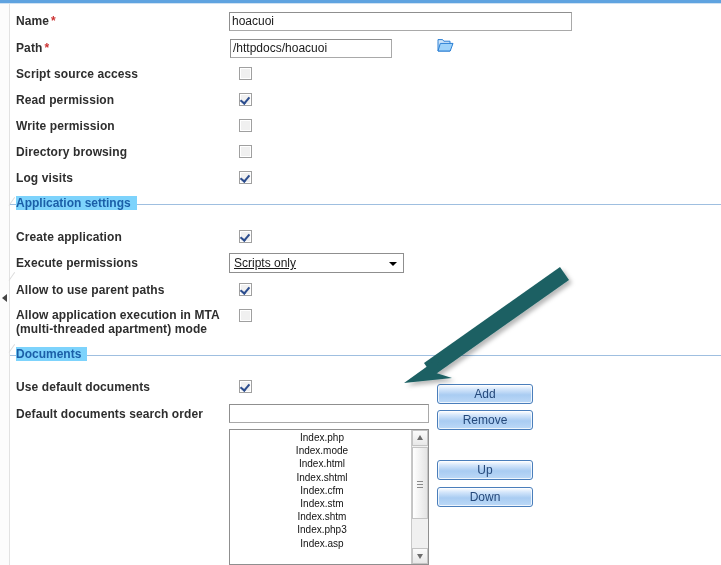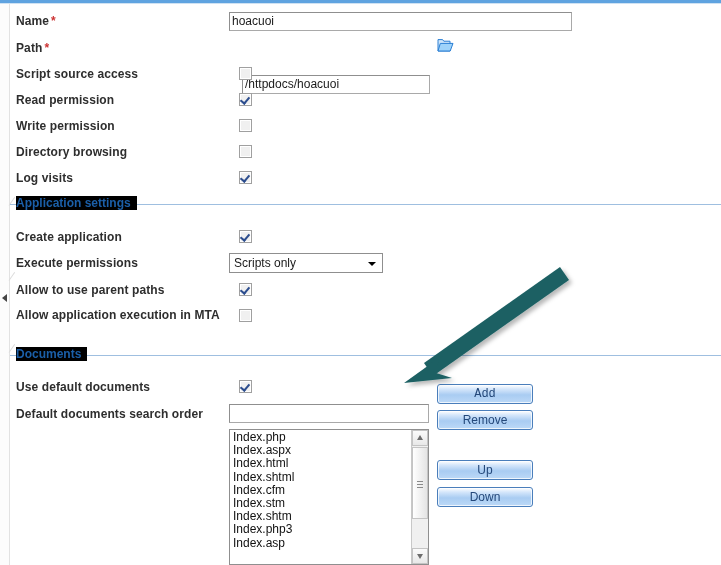--- a/index.html
+++ b/index.html
@@ -169,21 +169,21 @@
     width: 711px;
     height: 16px;
   }
   .section-title {
     position: absolute;
     left: 6px;
     top: 0;
     font-weight: bold;
     font-size: 12px;
     color: #1b5fa8;
-    background: #000000;
+    background: #7dd3fc;
     padding-right: 6px;
     z-index: 2;
     line-height: 14px;
   }
   .section-line {
     position: absolute;
     left: 0;
     top: 8px;
     width: 711px;
     height: 1px;
@@ -198,24 +198,25 @@
     border: 1px solid #8f8f8f;
     overflow: hidden;
   }
   .listbox-items {
     position: absolute;
     left: 0; top: 1px;
     right: 17px;
     padding-left: 3px;
   }
   .listbox-items div {
-    font-size: 12px;
+    font-size: 10px;
     line-height: 13.2px;
     color: #111111;
     white-space: nowrap;
+    text-align: center;
   }
   .lb-scroll {
     position: absolute;
     right: 0; top: 0; bottom: 0;
     width: 16px;
     background: #f0f0f0;
     border-left: 1px solid #c8c8c8;
   }
   .lb-btn {
     position: absolute;
@@ -293,21 +294,21 @@
 
 <div class="form">
 
   <div class="row" style="top:10px;">
     <span class="label"><span>Name</span><span class="req">*</span></span>
     <div class="tinput" style="left:219px; top:-2px; width:343px;">hoacuoi</div>
   </div>
 
   <div class="row" style="top:37px;">
     <span class="label"><span>Path</span><span class="req">*</span></span>
-    <div class="tinput" style="left:232px; top:-2px; width:188px;margin-top:36px;">/httpdocs/hoacuoi</div>
+    <div class="tinput" style="left:220px; top:-2px; width:162px;">/httpdocs/hoacuoi</div>
     <span class="folder-icon" style="left:427px; top:-3px;">
       <svg width="17" height="15" viewBox="0 0 17 15">
         <path d="M1 3.2 L1 13 L13 13 L13 3.2 L6.8 3.2 L5.6 1.6 L1 1.6 Z" fill="#cfe6fb" stroke="#2a7fd4" stroke-width="1"></path>
         <path d="M3.3 5.4 L16 5.4 L13.2 13 L1 13 Z" fill="#9fd3fa" stroke="#2a7fd4" stroke-width="1"></path>
       </svg>
     </span>
   </div>
 
   <div class="row" style="top:63px;">
     <span class="label">Script source access</span>
@@ -339,34 +340,35 @@
     <span class="section-title">Application settings</span>
   </div>
 
   <div class="row" style="top:226px;">
     <span class="label">Create application</span>
     <span class="cbox checked" style="left:229px; top:0px;"></span>
   </div>
 
   <div class="row" style="top:252px;">
     <span class="label">Execute permissions</span>
-    <div class="sel" style="left:219px; top:-3px; width:154px;">
+    <div class="sel" style="left:219px; top:-3px; width:175px;text-decoration:underline;">
       <span>Scripts only</span>
       <span class="arrow"></span>
     </div>
   </div>
 
   <div class="row" style="top:279px;">
     <span class="label">Allow to use parent paths</span>
     <span class="cbox checked" style="left:229px; top:0px;"></span>
   </div>
 
   <div class="row" style="top:304px;">
     <span class="label" style="top:0;">
       <span>Allow application execution in MTA</span><br>
+      <span>(multi-threaded apartment) mode</span>
     </span>
     <span class="cbox" style="left:229px; top:1px;"></span>
   </div>
 
   <div class="section" style="top:343px;text-align:right;">
     <div class="section-line"></div>
     <span class="section-title">Documents</span>
   </div>
 
   <div class="row" style="top:376px;">
@@ -375,21 +377,21 @@
   </div>
 
   <div class="row" style="top:403px;">
     <span class="label">Default documents search order</span>
     <input class="tinput" style="left: 219px; top: -3px; width: 200px;" type="text" value="">
   </div>
 
   <div class="listbox" style="left:219px; top:425px; width:200px; height:136px;">
     <div class="listbox-items">
       <div>Index.php</div>
-      <div>Index.aspx</div>
+      <div>Index.mode</div>
       <div>Index.html</div>
       <div>Index.shtml</div>
       <div>Index.cfm</div>
       <div>Index.stm</div>
       <div>Index.shtm</div>
       <div>Index.php3</div>
       <div>Index.asp</div>
     </div>
     <div class="lb-scroll">
       <div class="lb-btn up">
@@ -399,21 +401,21 @@
         <span class="grip" style="top:33px;"></span>
         <span class="grip" style="top:36px;"></span>
         <span class="grip" style="top:39px;"></span>
       </div>
       <div class="lb-btn down">
         <span class="tri"></span>
       </div>
     </div>
   </div>
 
-  <div class="btn" style="left:427px; top:380px;font-family:Liberation Mono, monospace;">Add</div>
+  <div class="btn" style="left:427px; top:380px;">Add</div>
   <div class="btn" style="left:427px; top:406px;">Remove</div>
   <div class="btn" style="left:427px; top:456px;">Up</div>
   <div class="btn" style="left:427px; top:483px;">Down</div>
 
 </div>
 
 <svg class="annot">
   <defs>
     <filter id="arrShadow" x="-30%" y="-30%" width="180%" height="180%">
       <feDropShadow dx="3" dy="3" stdDeviation="2.2" flood-color="#000000" flood-opacity="0.28"></feDropShadow>

